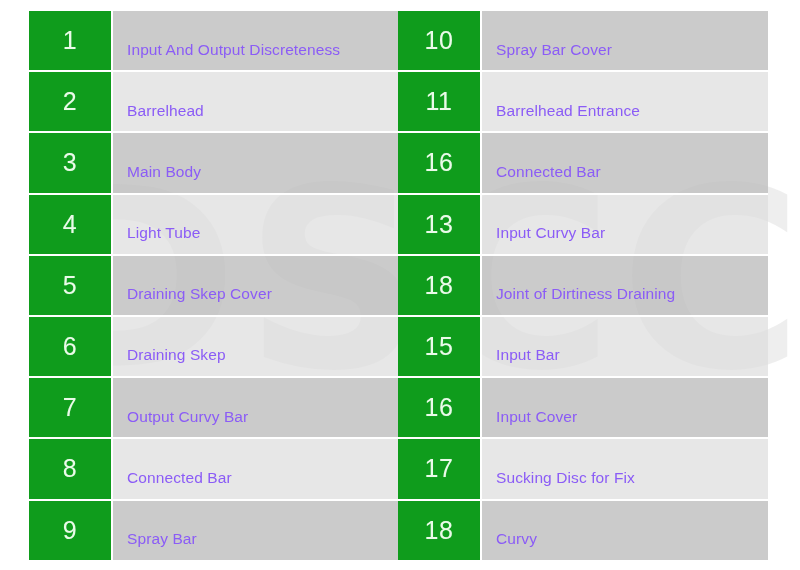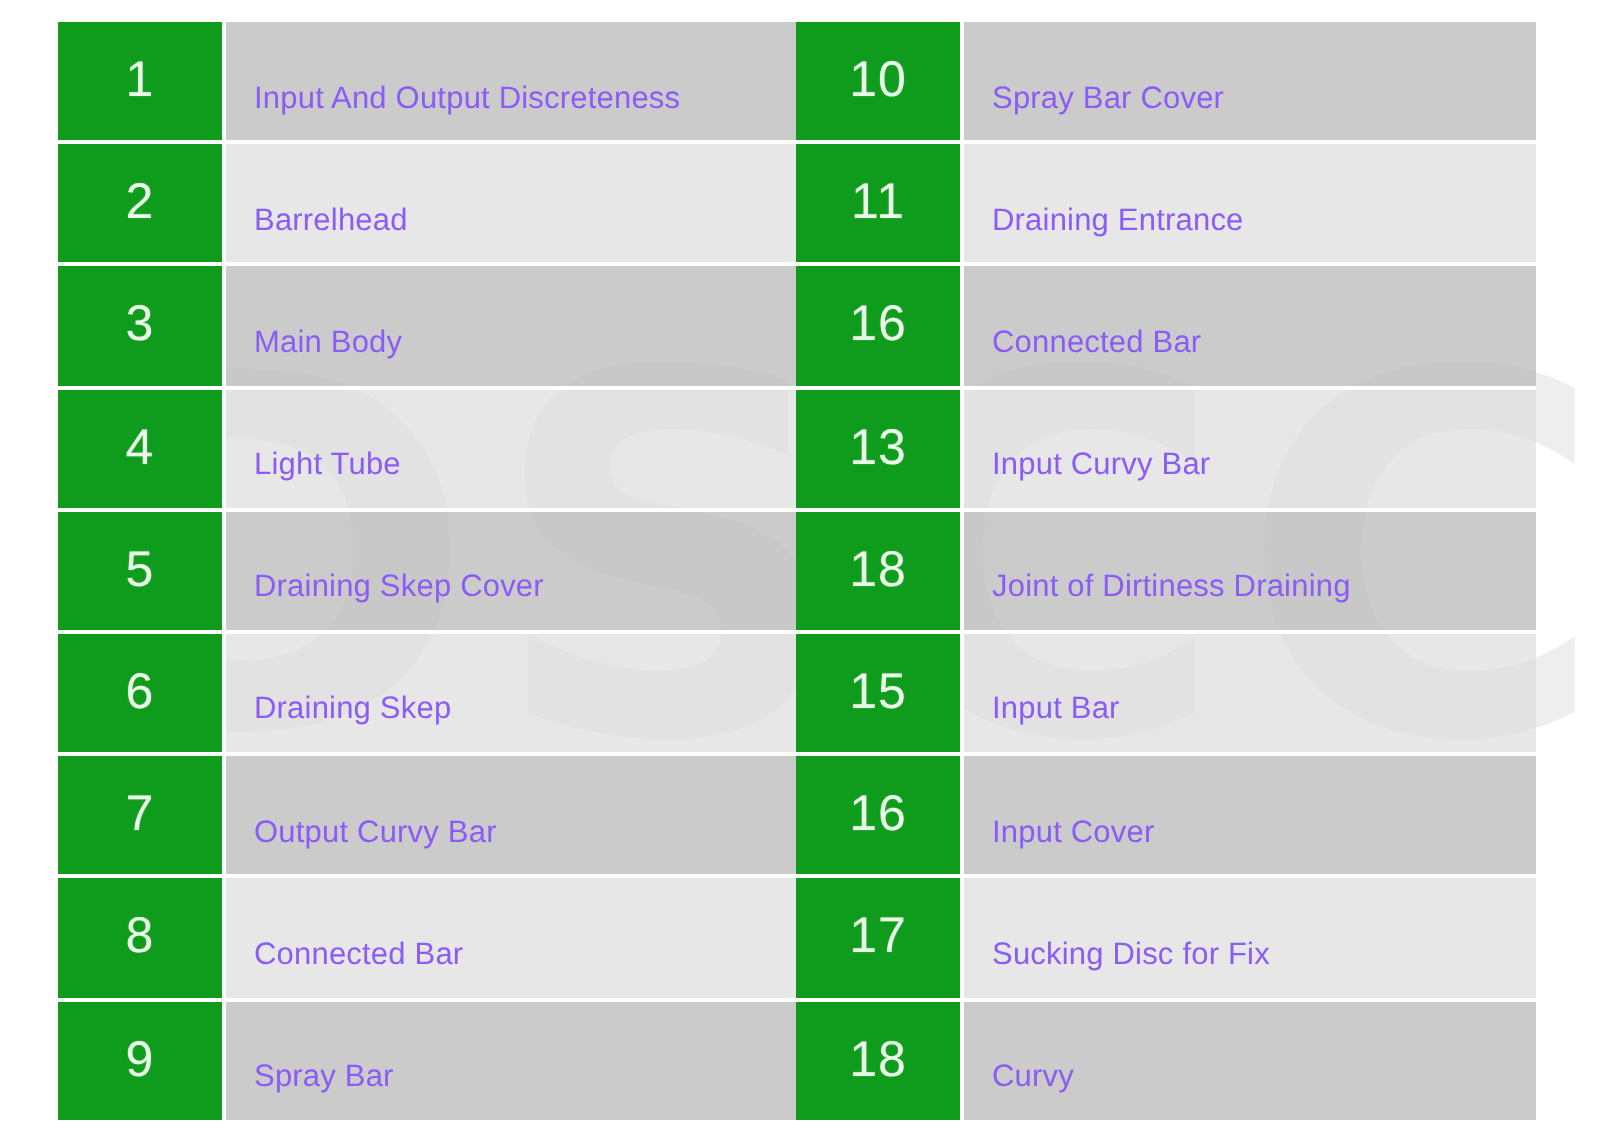--- a/index.html
+++ b/index.html
@@ -128,21 +128,21 @@
     <div class="num-cell">
       <span>2</span>
     </div>
     <div class="label-cell shade-light">
       <span class="txt">Barrelhead</span>
     </div>
     <div class="num-cell">
       <span>11</span>
     </div>
     <div class="label-cell shade-light">
-      <span class="txt">Draining Entrance</span>
+      <span class="txt">Barrelhead Entrance</span>
     </div>
 
     <div class="num-cell">
       <span>3</span>
     </div>
     <div class="label-cell shade-dark">
       <span class="txt">Main Body</span>
     </div>
     <div class="num-cell">
       <span>16</span>

